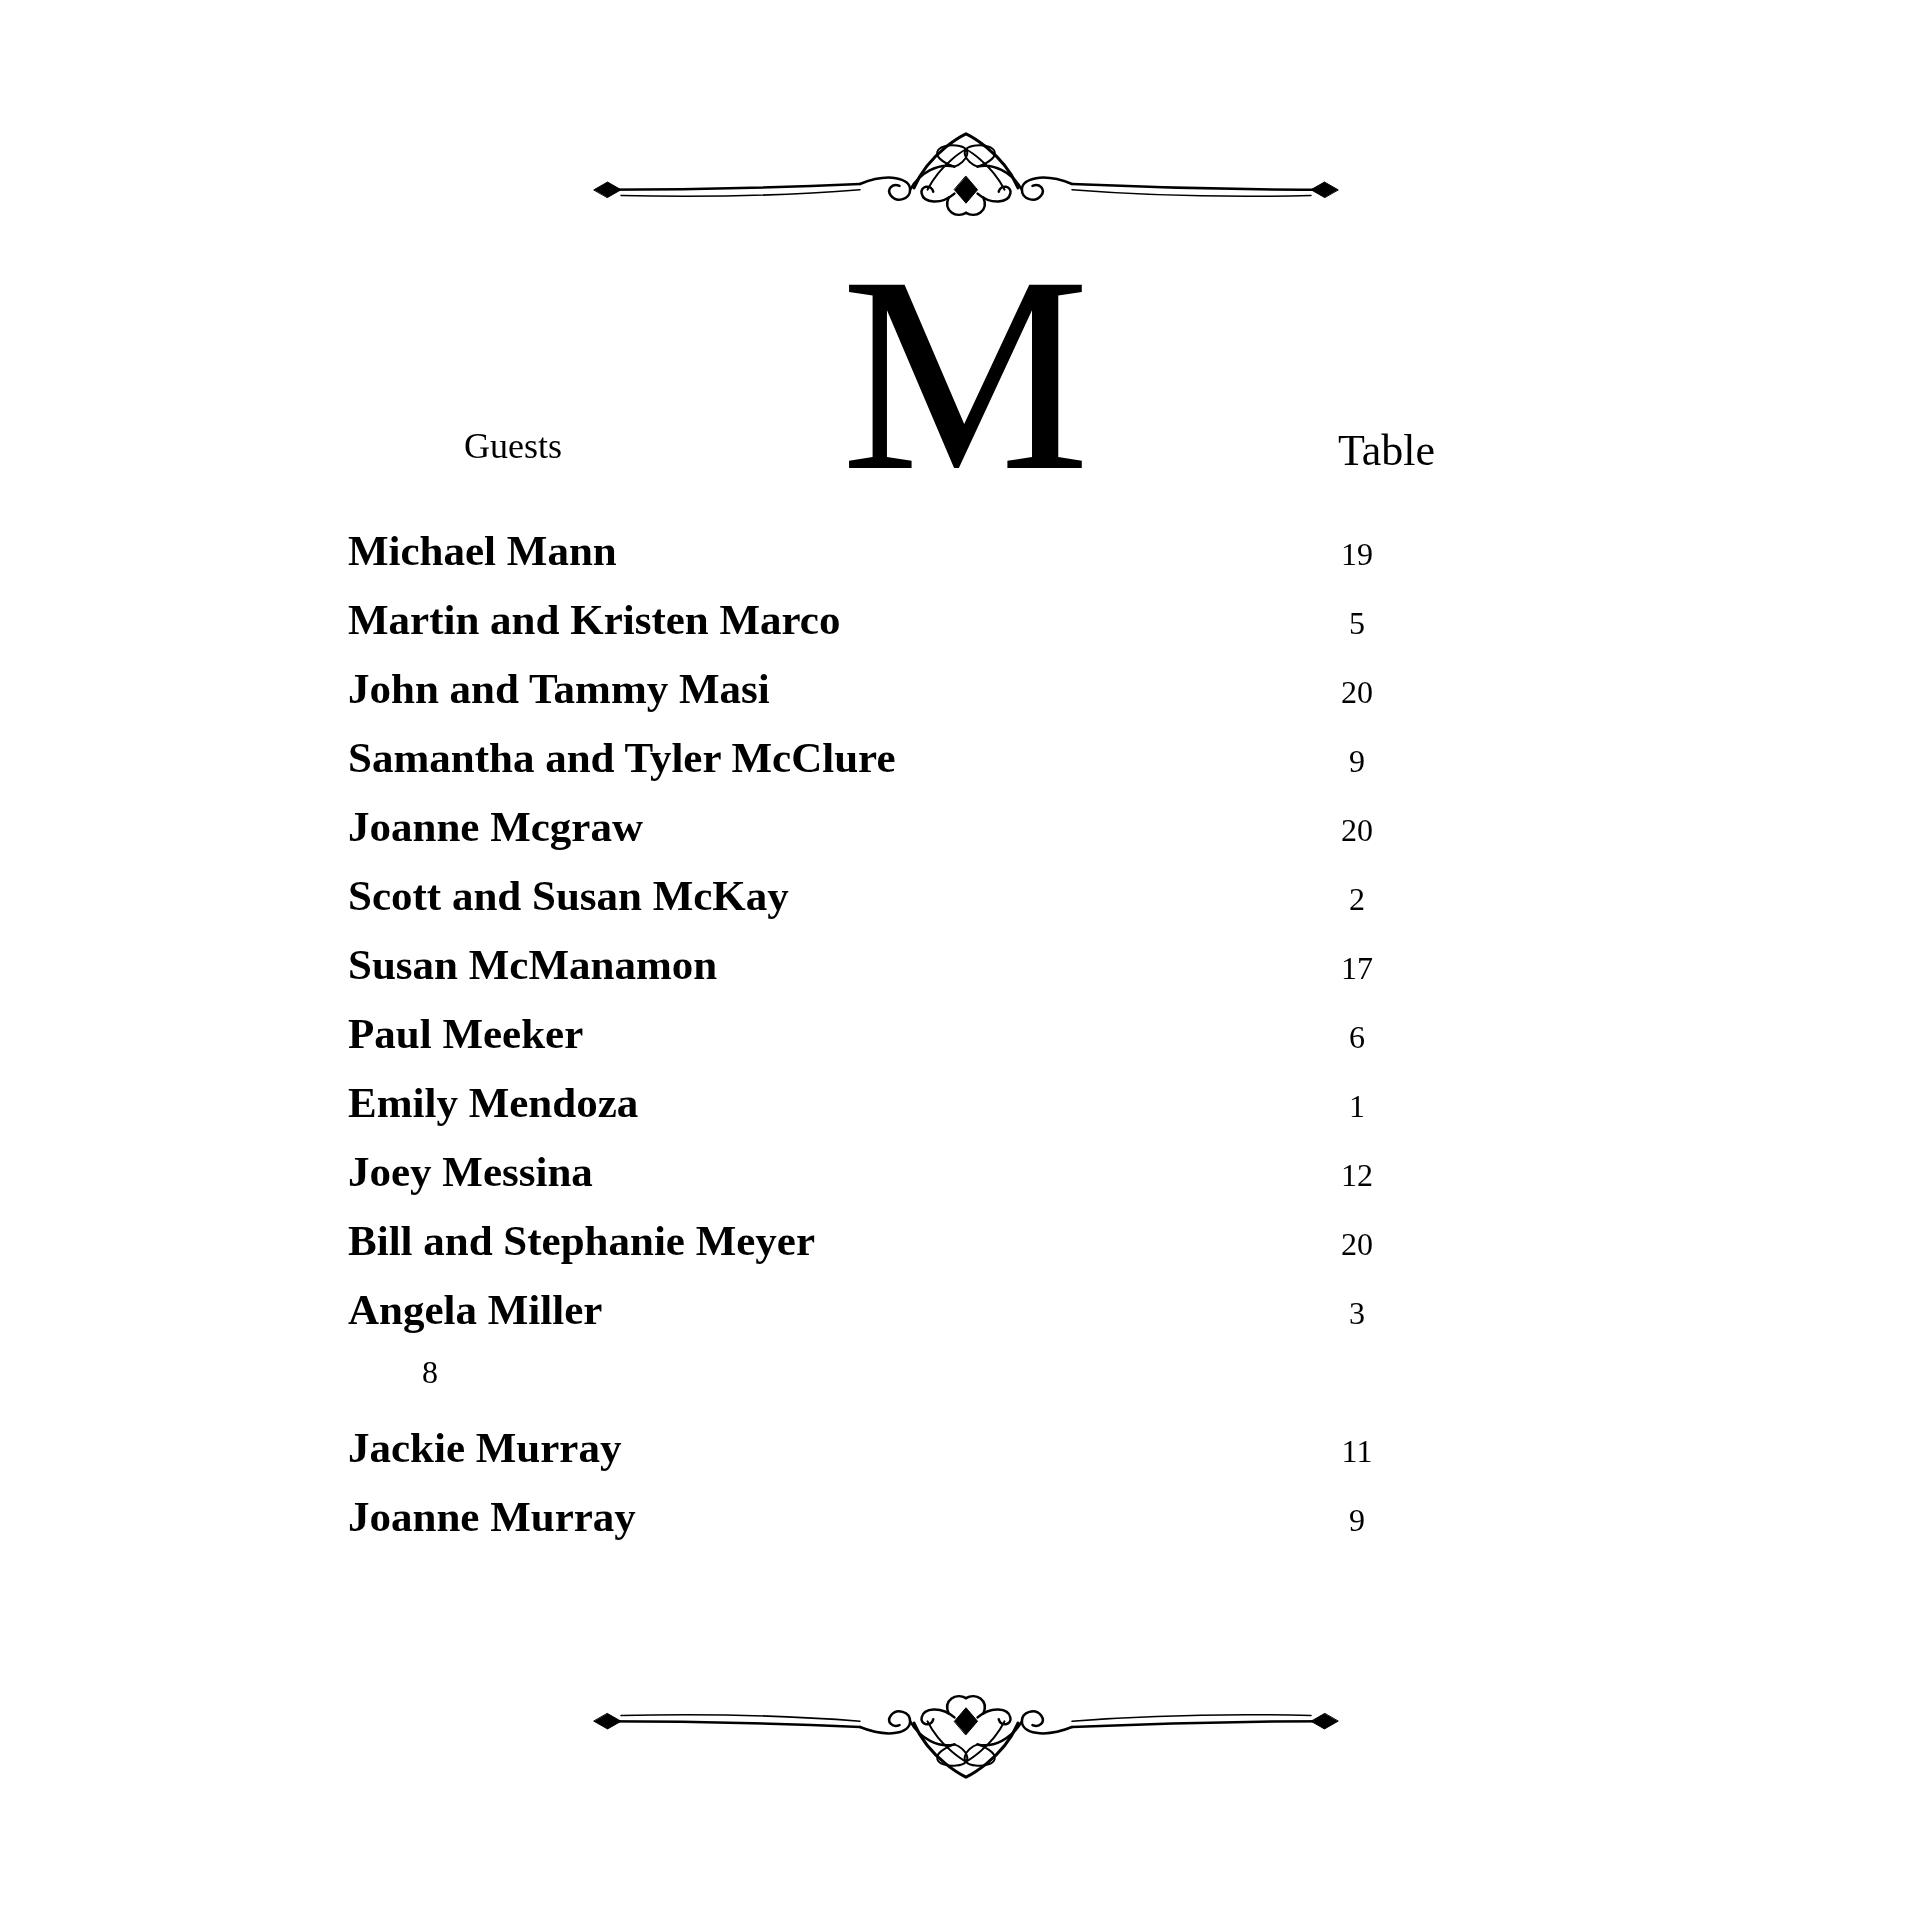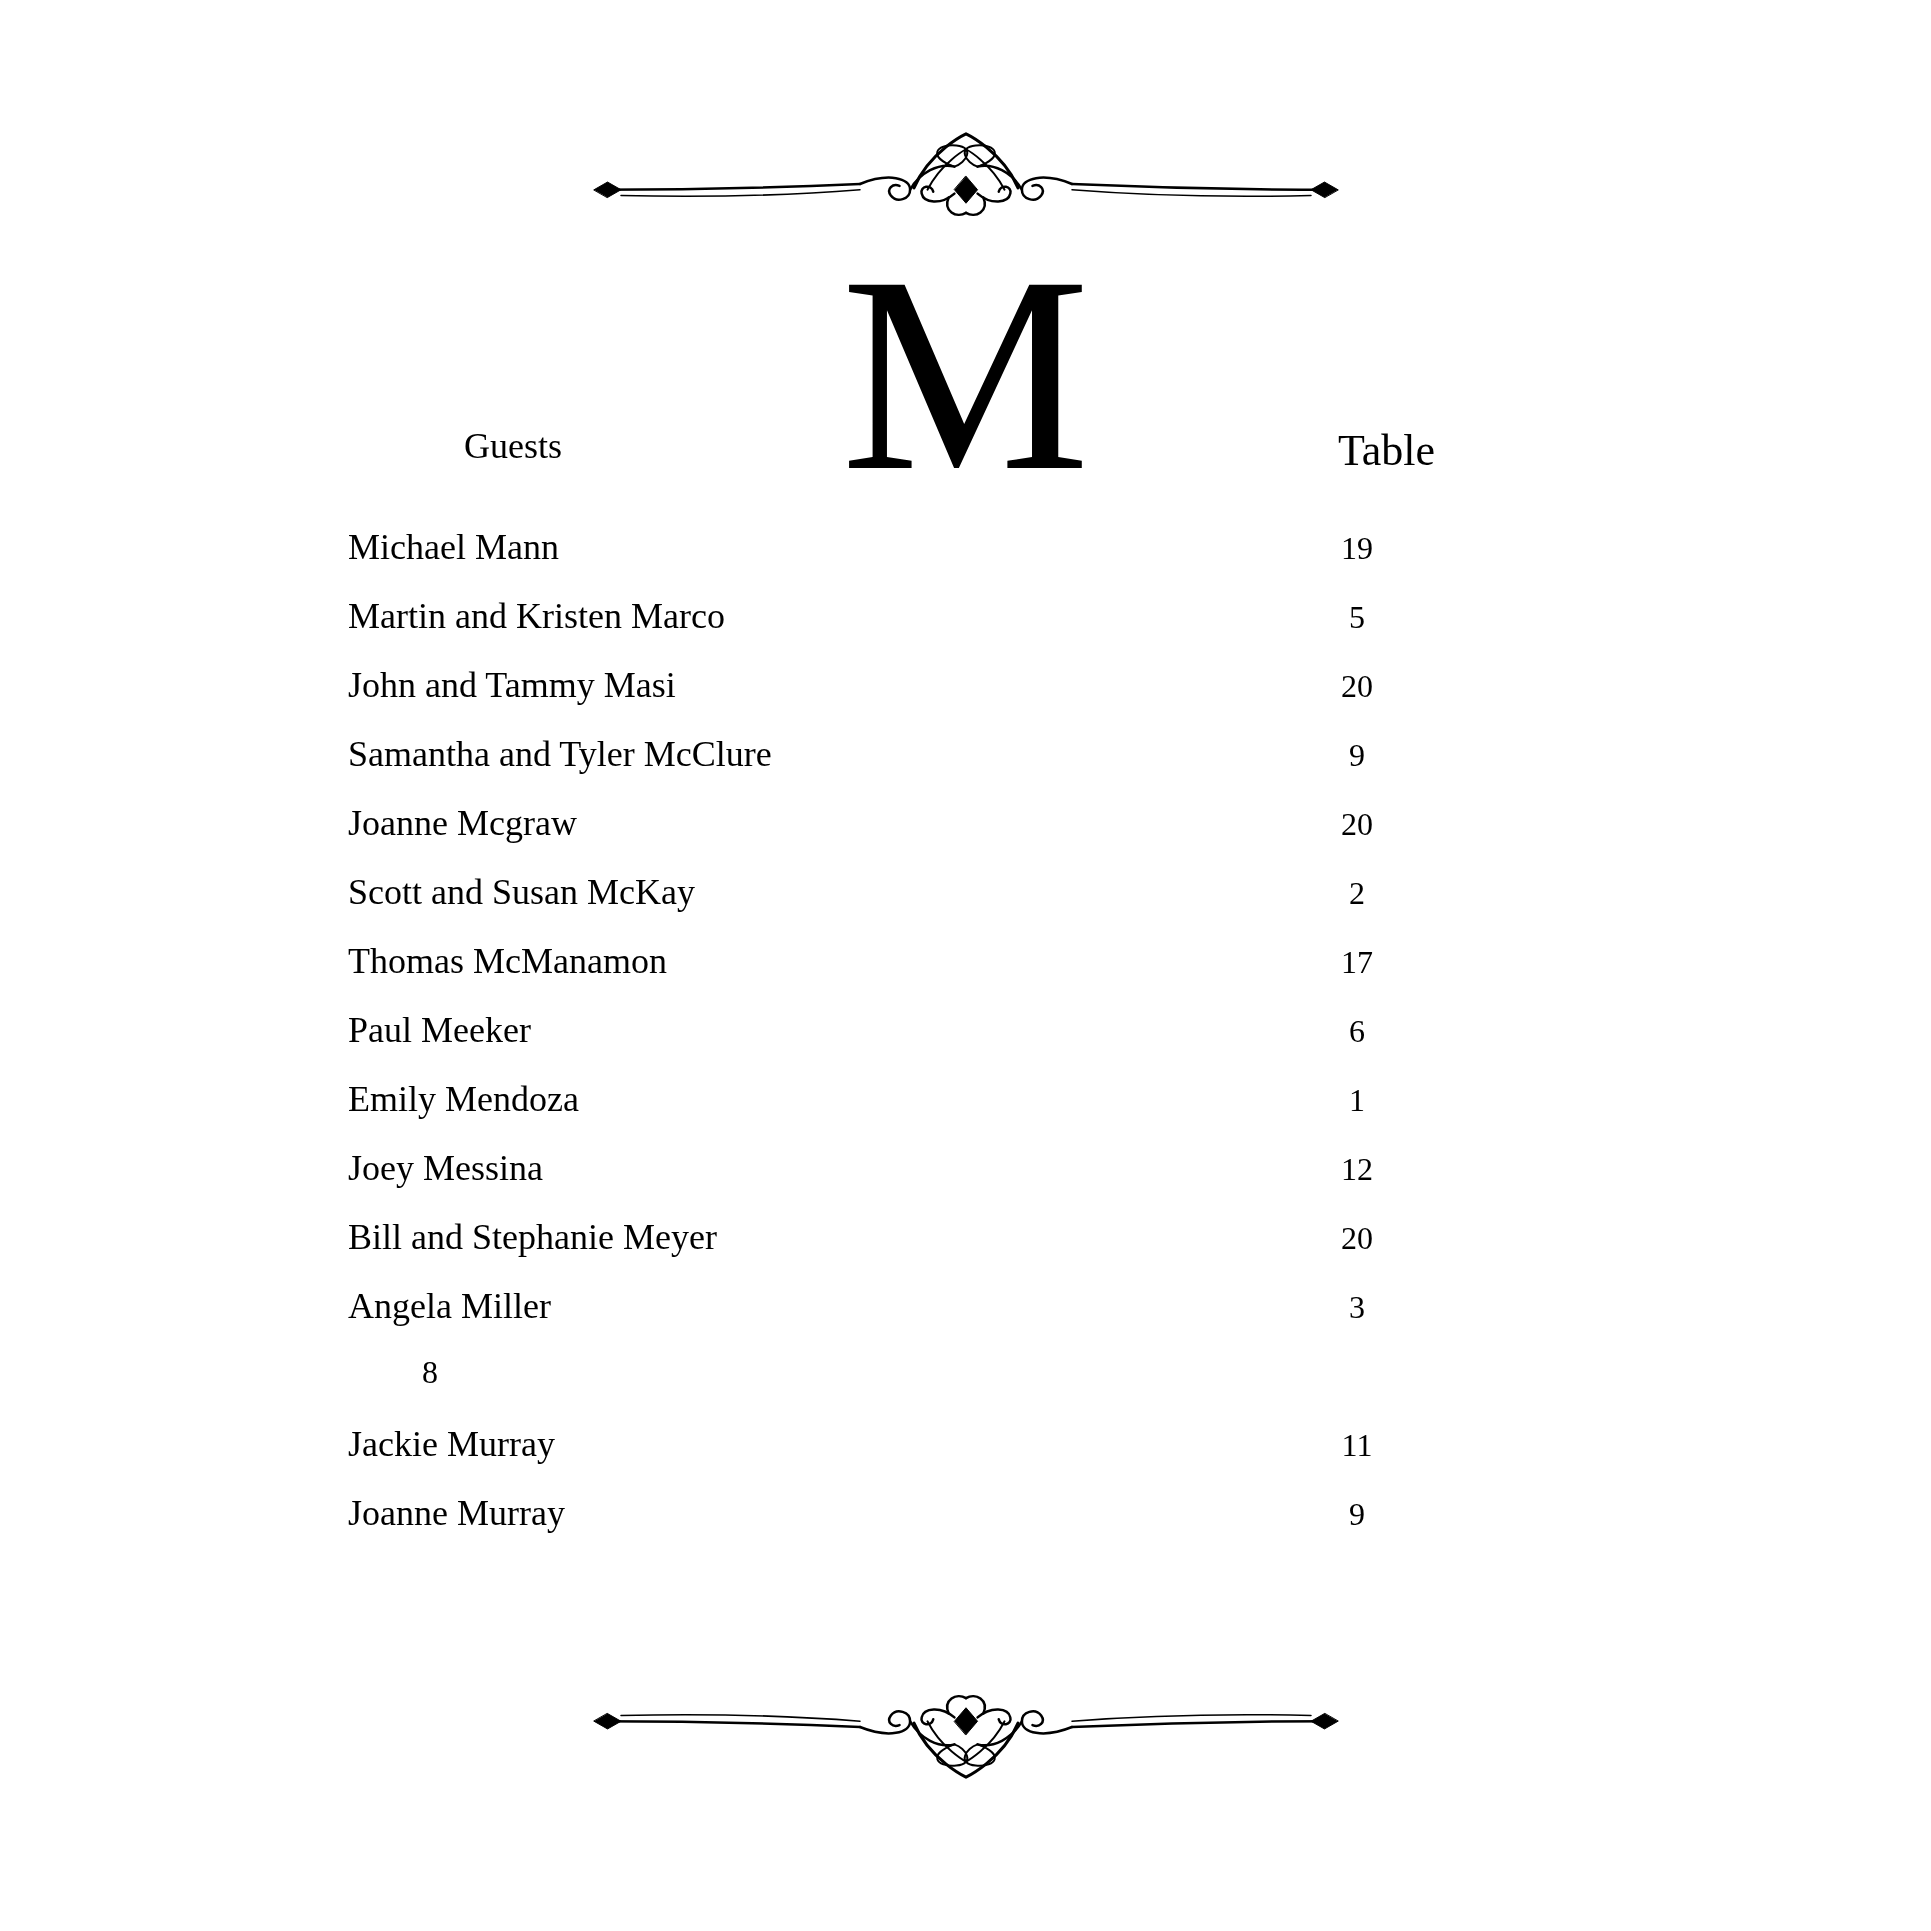--- a/index.html
+++ b/index.html
@@ -74,22 +74,23 @@
     left: 348px;
     width: 1091px;
   }
   .row {
     display: flex;
     align-items: baseline;
     height: 69px;
   }
   .guest-name {
     flex: 1 1 auto;
-    font-size: 36px;
+    font-size: 43px;
     white-space: nowrap;
+    font-weight: bold;
   }
   .table-num {
     flex: 0 0 164px;
     text-align: center;
     font-size: 32px;
   }
 </style>
 </head>
 <body>
 
@@ -156,21 +157,21 @@
     </div>
     <div class="row">
       <div class="guest-name">Joanne Mcgraw</div>
       <div class="table-num">20</div>
     </div>
     <div class="row">
       <div class="guest-name">Scott and Susan McKay</div>
       <div class="table-num">2</div>
     </div>
     <div class="row">
-      <div class="guest-name">Thomas McManamon</div>
+      <div class="guest-name">Susan McManamon</div>
       <div class="table-num">17</div>
     </div>
     <div class="row">
       <div class="guest-name">Paul Meeker</div>
       <div class="table-num">6</div>
     </div>
     <div class="row">
       <div class="guest-name">Emily Mendoza</div>
       <div class="table-num">1</div>
     </div>

